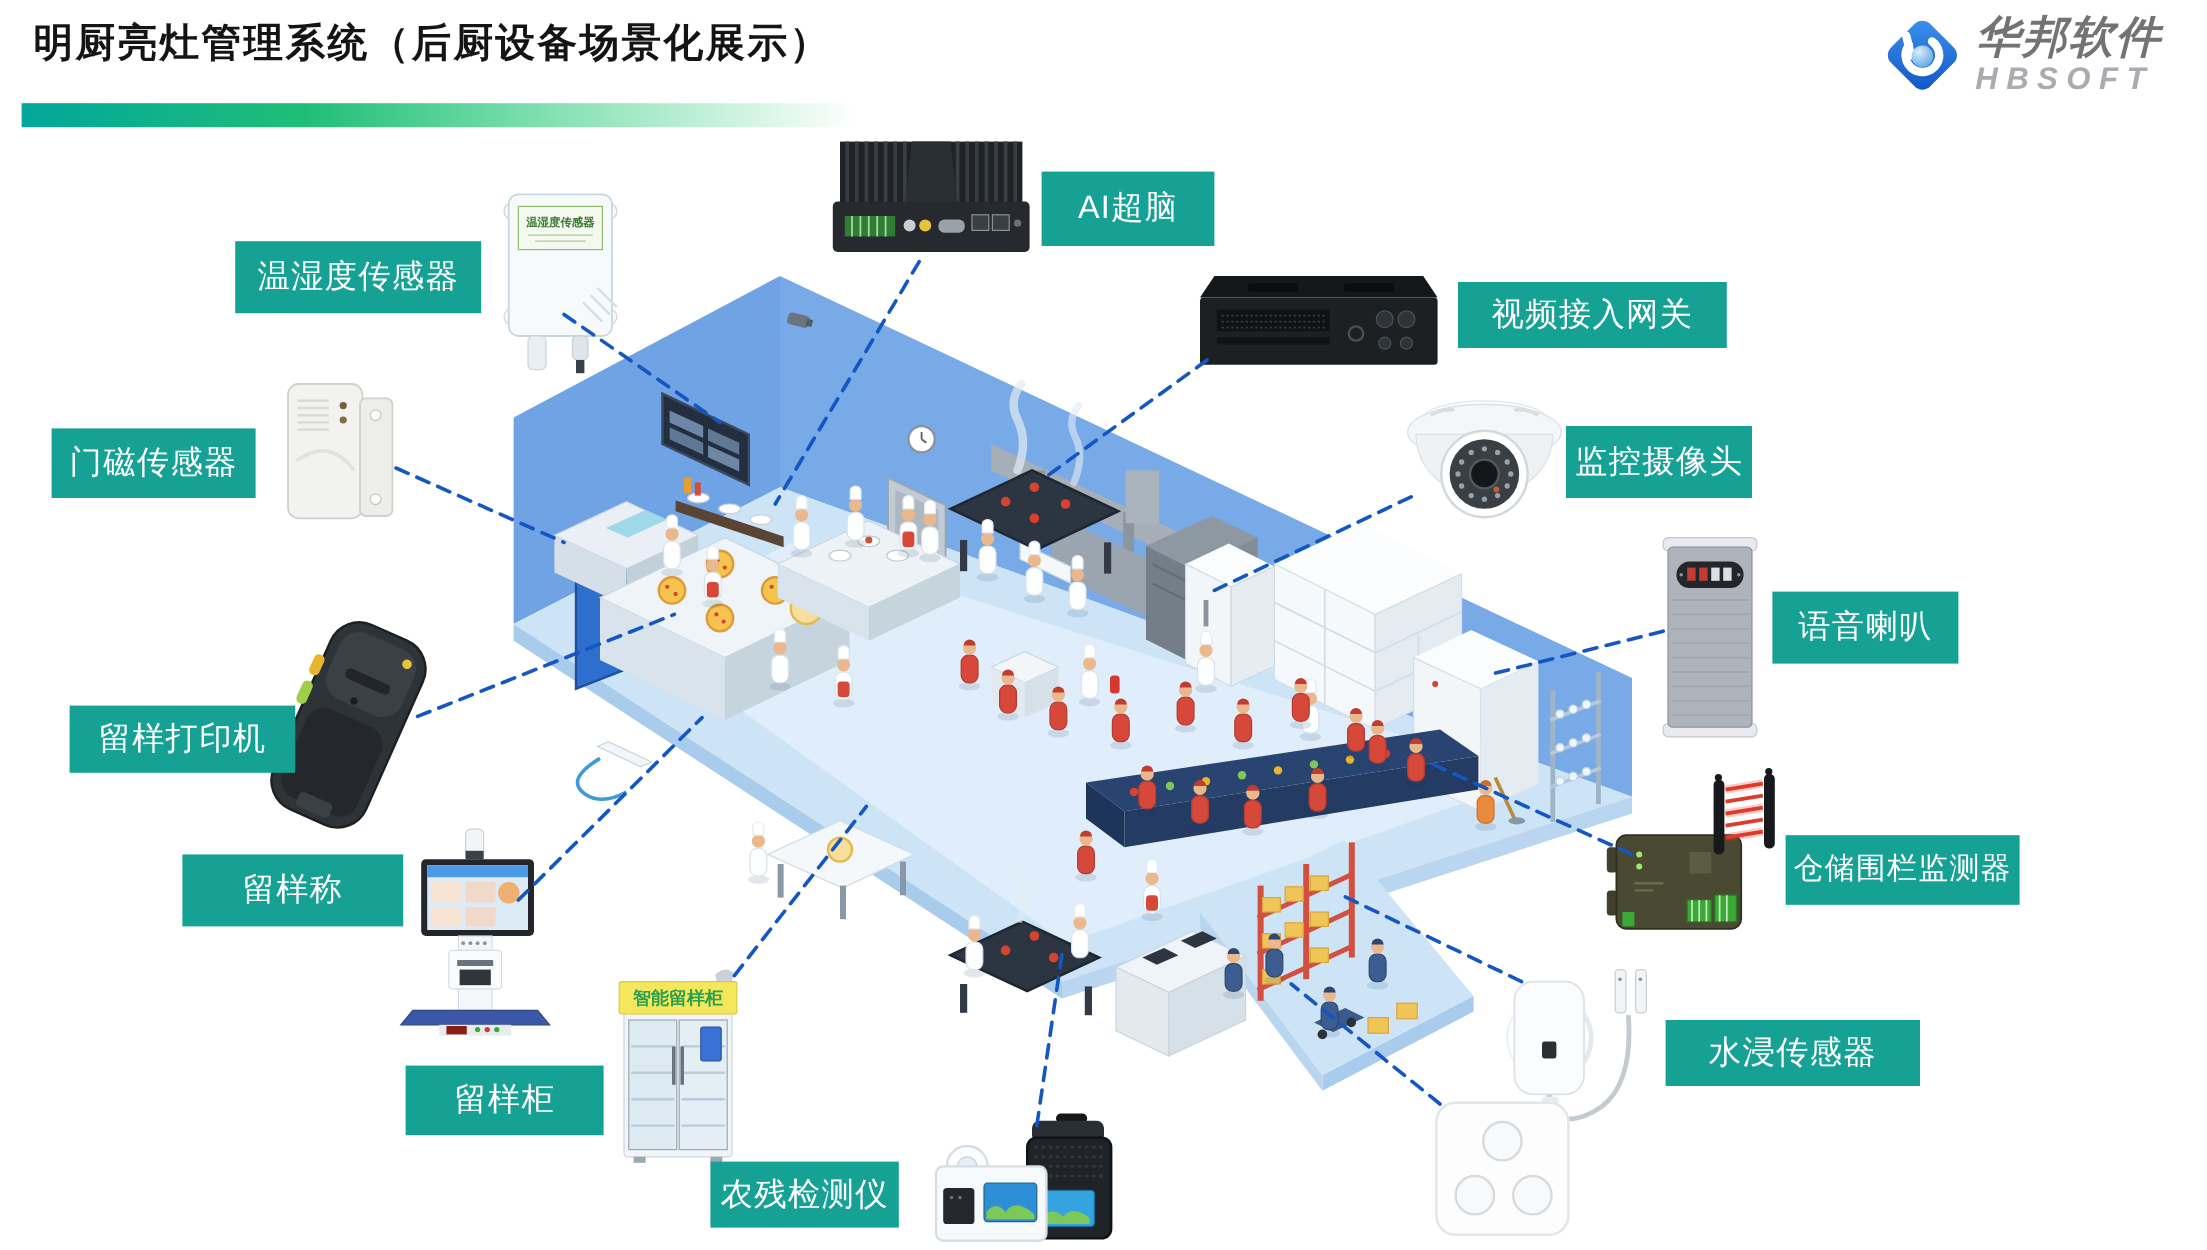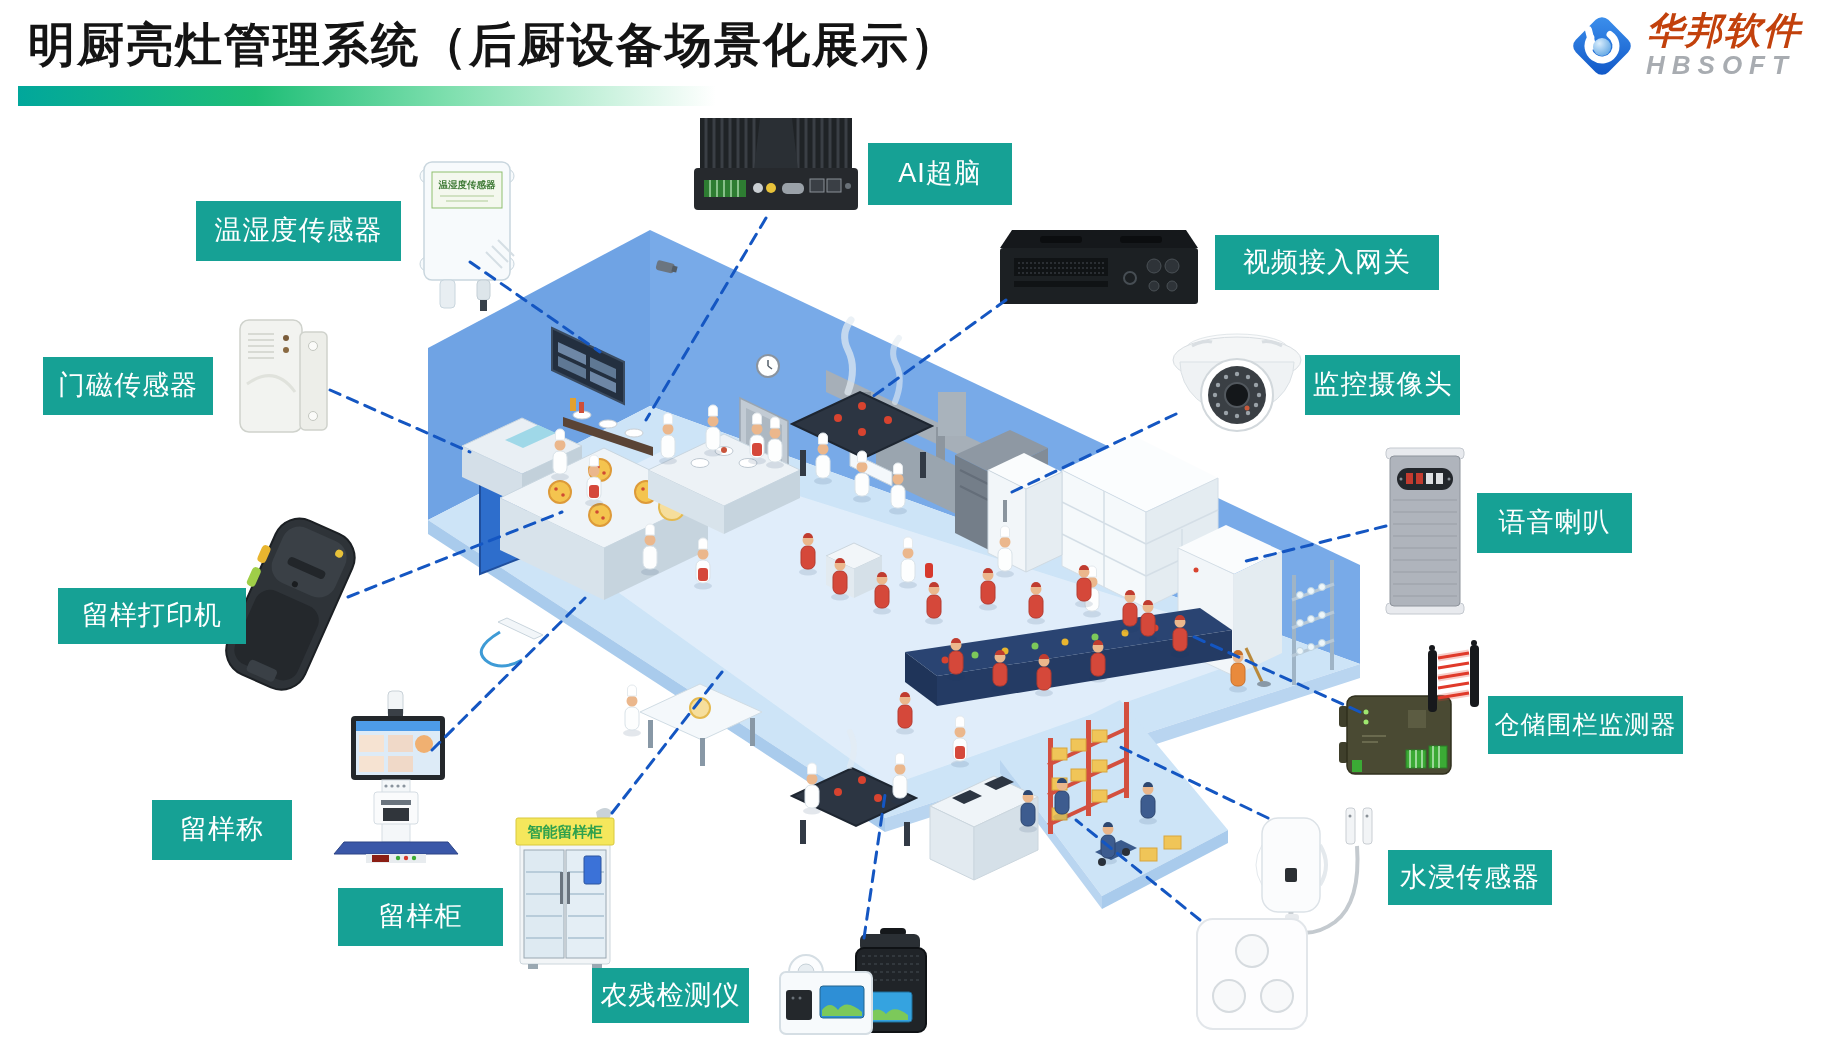--- a/index.html
+++ b/index.html
@@ -1,25 +1,25 @@
 <!DOCTYPE html>
 <html><head>
 <meta charset="utf-8">
 <style>
   html,body{margin:0;padding:0;background:#fff;}
   .canvas{position:relative;width:1839px;height:1042px;background:#ffffff;overflow:hidden;
           font-family:"Liberation Sans","DejaVu Sans",sans-serif;}
-  .page-title{position:absolute;left:28px;top:14px;font-size:47px;font-weight:700;color:#141414;
+  .page-title{position:absolute;left:28px;top:14px;font-size:33px;font-weight:700;color:#141414;
               letter-spacing:2px;z-index:4;}
   .accent-bar{position:absolute;left:18px;top:86px;width:742px;height:20px;z-index:4;
               background:linear-gradient(90deg,#01A79B 0%,#1FBE77 32%,#7EDFAE 58%,rgba(255,255,255,0) 94%);}
   .logo{position:absolute;left:1566px;top:10px;display:flex;align-items:center;z-index:4;}
   .logo-mark{width:72px;height:72px;}
   .logo-text{margin-left:8px;display:flex;flex-direction:column;align-items:flex-start;}
-  .logo-cn{font-size:37px;font-weight:800;font-style:italic;color:#c2410c;letter-spacing:2px;line-height:1.05;}
+  .logo-cn{font-size:37px;font-weight:800;font-style:italic;color:#737373;letter-spacing:2px;line-height:1.05;}
   .logo-en{font-size:26px;font-weight:700;font-style:italic;color:#A8ACB1;letter-spacing:7px;line-height:1.1;}
   .tag{position:absolute;background:#16A195;color:#ffffff;display:flex;align-items:center;justify-content:center;
        font-size:27px;letter-spacing:1px;z-index:3;white-space:pre-line;text-align:center;line-height:1.25;}
   .tag.small{font-size:24px;}
   .tag.mid{font-size:25px;}
   .scene{position:absolute;left:0;top:0;width:1839px;height:1042px;z-index:1;}
 </style>
 </head>
 <body>
 
@@ -50,24 +50,24 @@
       <span class="logo-en">HBSOFT</span>
     </div>
   </div>
 
   <div class="tag" style="left:196px;top:201px;width:205px;height:60px">温湿度传感器</div>
   <div class="tag" style="left:868px;top:143px;width:144px;height:62px">AI超脑</div>
   <div class="tag" style="left:1215px;top:235px;width:224px;height:55px">视频接入网关</div>
   <div class="tag" style="left:1305px;top:355px;width:155px;height:60px">监控摄像头</div>
   <div class="tag" style="left:1477px;top:493px;width:155px;height:60px">语音喇叭</div>
   <div class="tag mid" style="left:1488px;top:696px;width:195px;height:58px">仓储围栏监测器</div>
-  <div class="tag" style="left:1388px;top:850px;width:164px;height:55px">水浸传感器</div>
+  <div class="tag" style="left:1388px;top:850px;width:212px;height:55px">水浸传感器</div>
   <div class="tag" style="left:43px;top:357px;width:170px;height:58px">门磁传感器</div>
   <div class="tag" style="left:58px;top:588px;width:188px;height:56px">留样打印机</div>
-  <div class="tag" style="left:152px;top:800px;width:140px;height:60px">留样称</div>
+  <div class="tag" style="left:152px;top:712px;width:184px;height:60px">留样称</div>
   <div class="tag" style="left:338px;top:888px;width:165px;height:58px">留样柜</div>
   <div class="tag" style="left:592px;top:968px;width:157px;height:55px">农残检测仪</div>
 
   <svg class="scene" viewBox="0 0 1839 1042">
     <defs>
       <g id="p-chef">
         <ellipse cx="0" cy="29" rx="9" ry="3.5" fill="#1B3A63" opacity="0.12"></ellipse>
         <rect x="-7" y="3" width="14" height="23" rx="6" fill="#FDFEFE" stroke="#D9E2E8" stroke-width="1"></rect>
         <circle cx="0" cy="-3" r="5.5" fill="#EBB78C"></circle>
         <path d="M-4.5,-8 l9,0 0,-7 a4.5,4 0 0 0 -9,0 Z" fill="#FFFFFF" stroke="#E4EAEE" stroke-width="1"></path>

